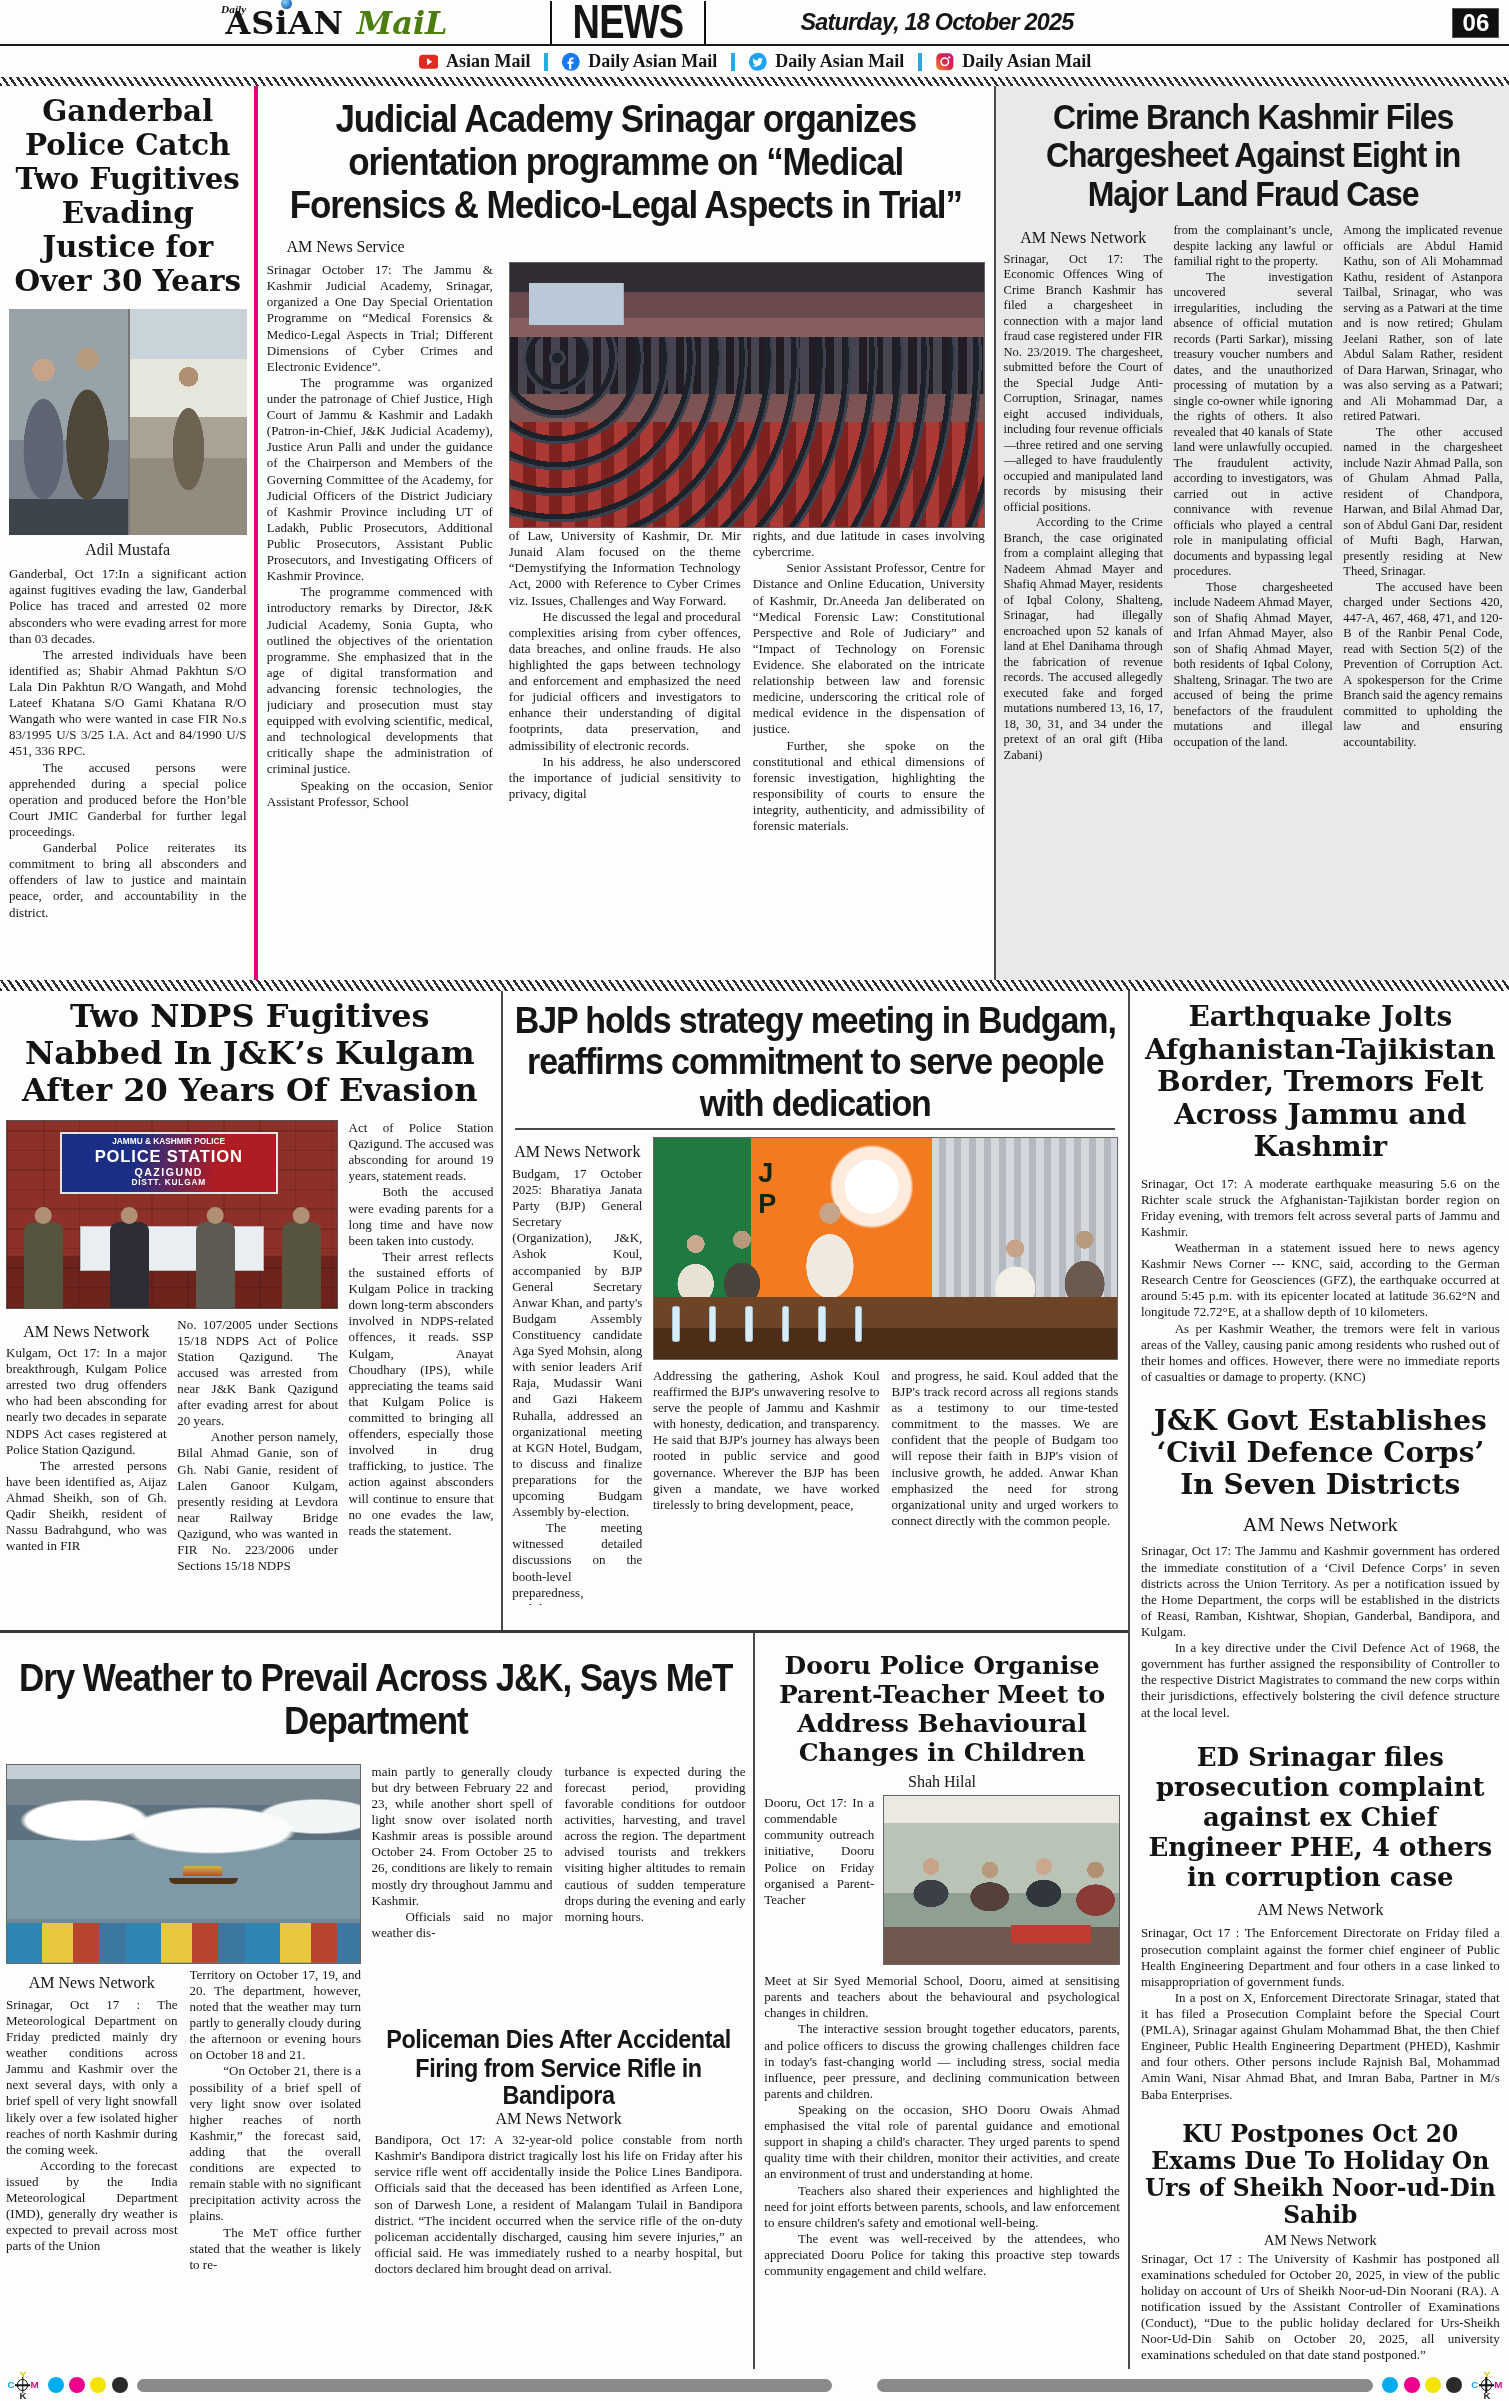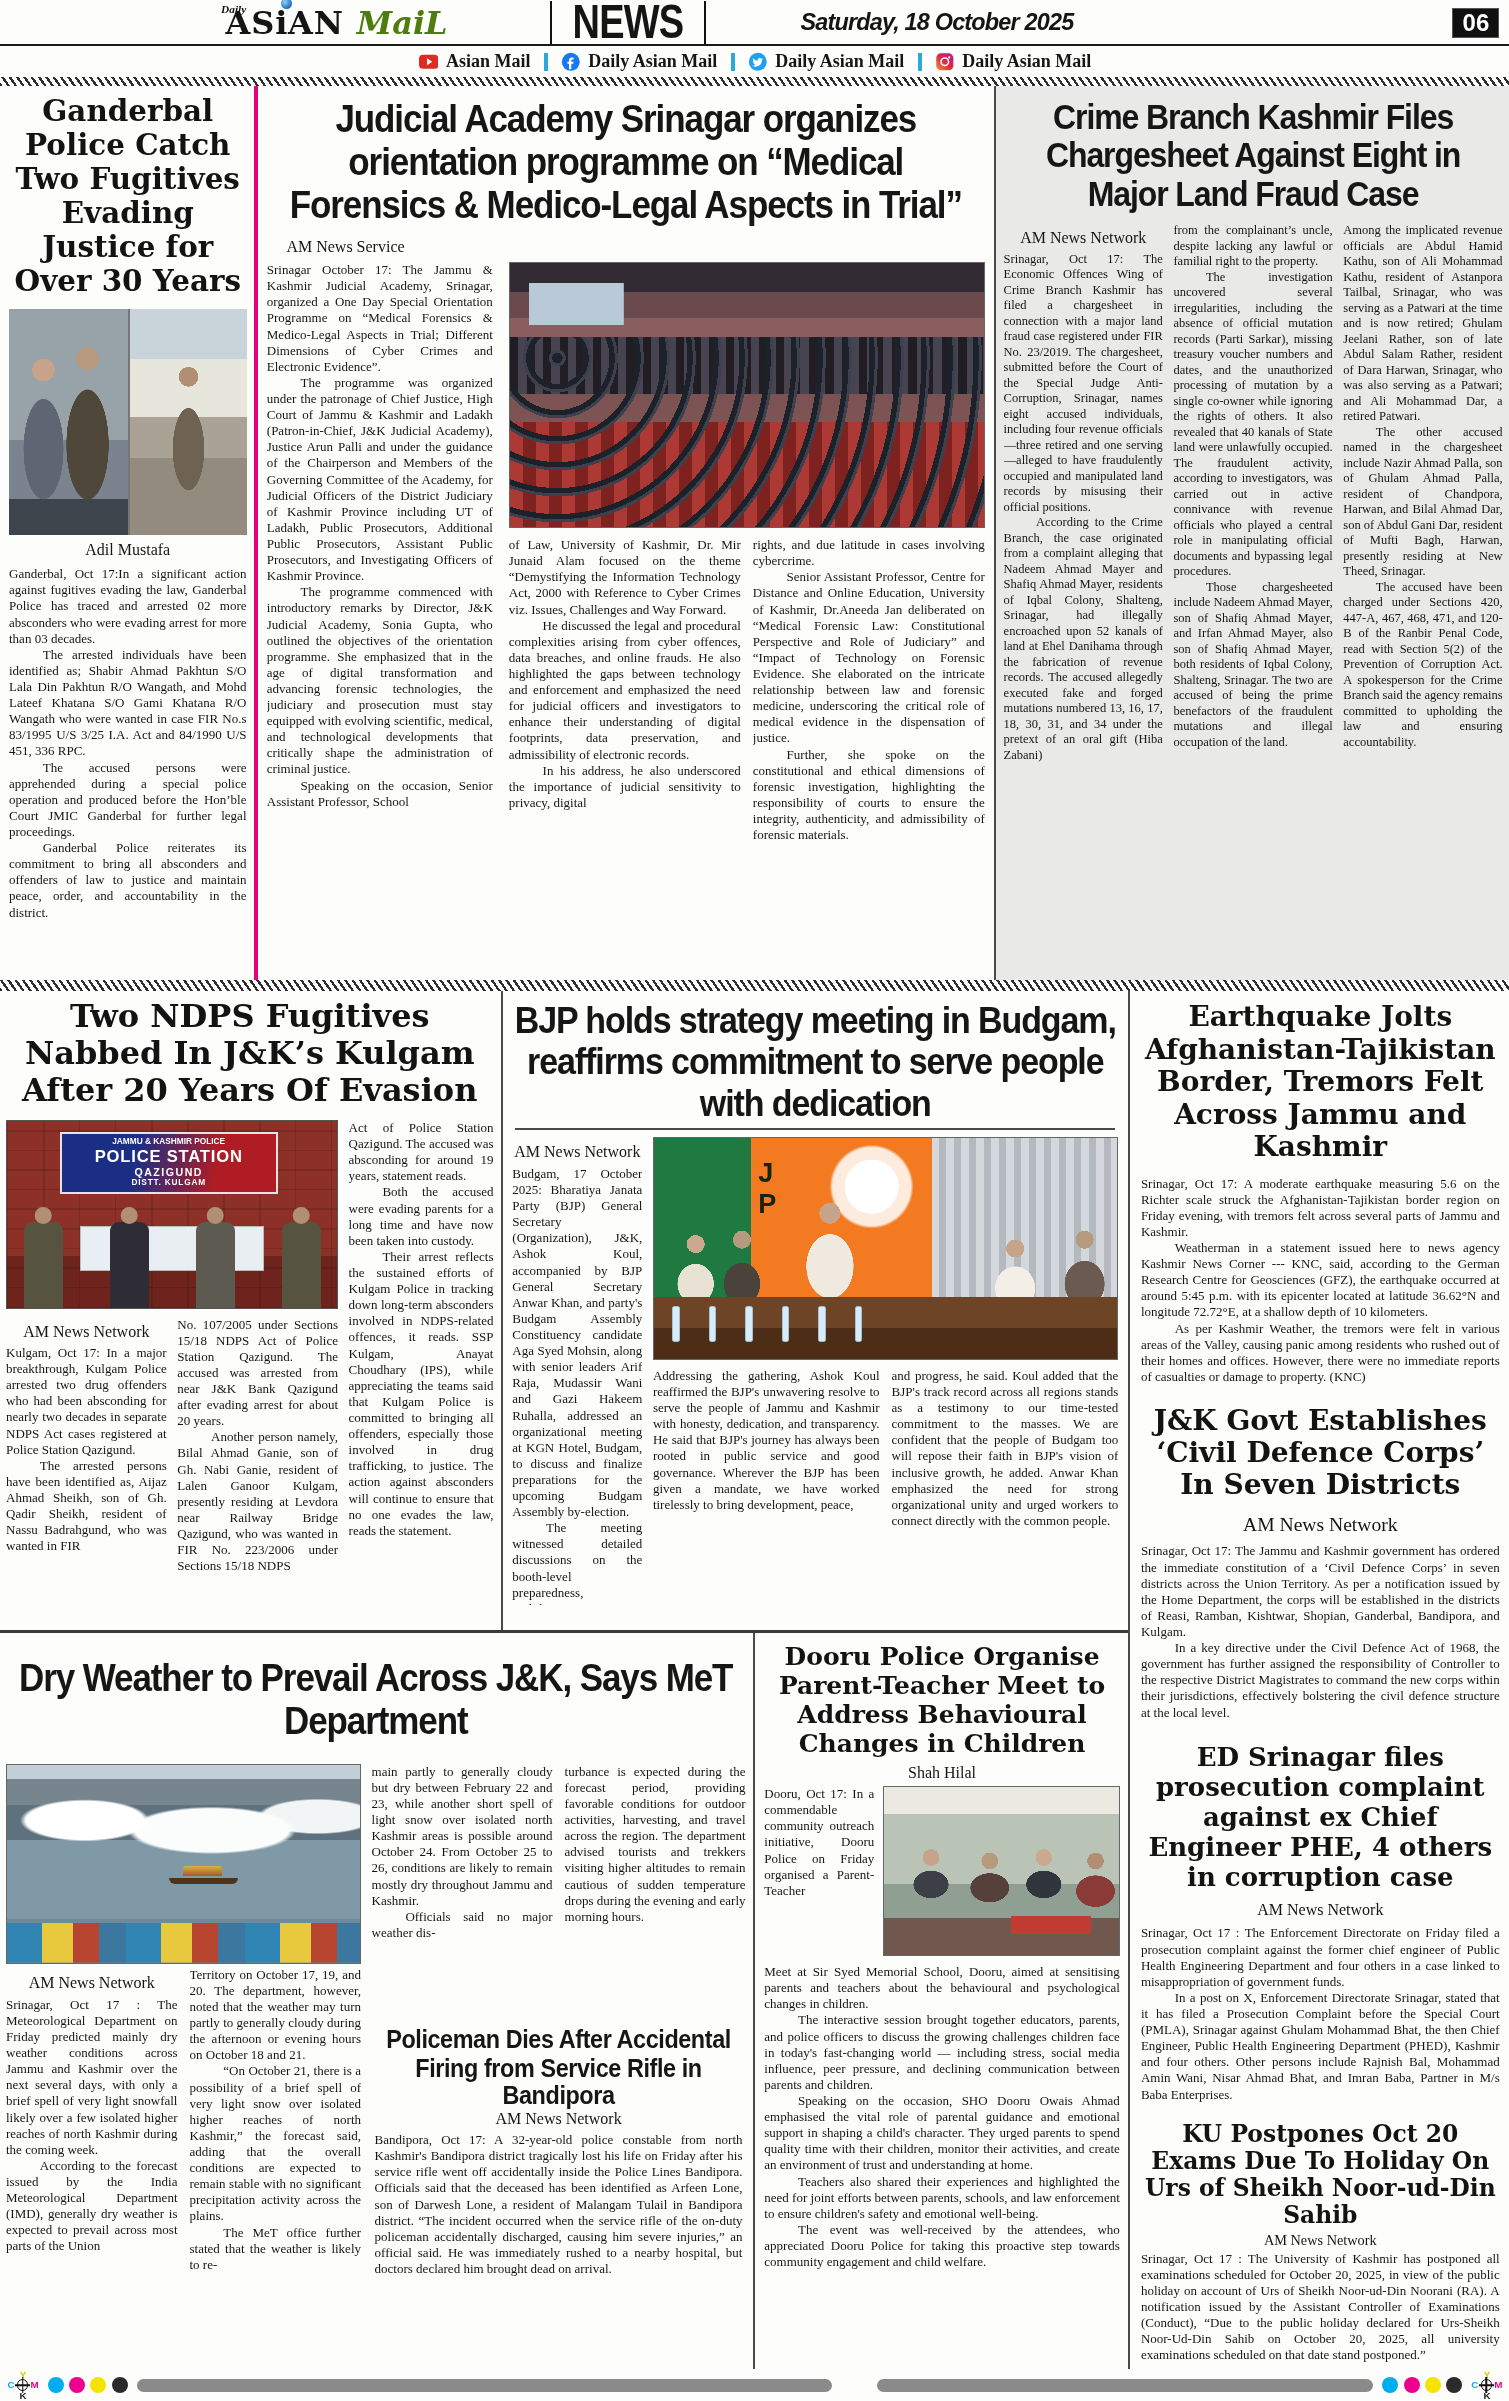--- a/index.html
+++ b/index.html
@@ -77,21 +77,21 @@
   .jud-c1 { width:226px; height:679px; }
   .jud-right { flex:1; }
   .jud-photo { height:266px; border:0.8px solid #666;
     background:
       linear-gradient(#b9c9d8 0 0) 5% 9%/20% 16% no-repeat,
       linear-gradient(180deg, #322b33 0 11%, #6b4a4e 11% 21%, #8a5d5f 21% 28%, transparent 28%),
       repeating-radial-gradient(circle at 10% 36%, #1d2129 0 5.3px, #3c414d 5.3px 8.3px, transparent 8.3px 26px),
       repeating-linear-gradient(90deg, rgba(18,20,28,.85) 0 8.3px, rgba(62,66,80,.85) 8.3px 16.6px) 0 34%/100% 24% no-repeat,
       repeating-linear-gradient(90deg, #ad3934 0 13px, #7e221f 13px 26px) 0 100%/100% 40% no-repeat,
       linear-gradient(180deg,#6d4a4d 0,#8a5a58 100%); }
-  .jud-cols { margin-top:9px; }
+  .jud-cols { }
   .jud-cols .col { flex:1; height:393px; }
 
   
   .art-crime { background:#e9e9e8; padding:12px 7.5px 0 7.5px; overflow:hidden; }
   .art-crime h2 { font-size:32px; transform:scaleY(1.1); transform-origin:top; }
   .crime-cols { margin-top:19.6px; gap:10.6px; }
   .crime-cols .col { flex:1; height:770px; }
   .crime-cols .para { font-size:12.5px; }
 
   
@@ -177,21 +177,21 @@
   .met-right { flex:1; }
   .met-right-cols { gap:12px; }
   .met-right-cols .col { flex:1; height:249px; }
 
   .art-policeman { margin-top:12px; padding:0 3px; }
   .art-policeman h2 { font-size:23.4px; letter-spacing:-0.4px; }
   .art-policeman .pol-text { margin-top:4.5px; height:189px; overflow:hidden; }
 
   
   .art-dooru { padding:9px 7.5px 0 9px; overflow:hidden; }
-  .art-dooru h2 { font-size:25px; }
+  .art-dooru h2 { font-size:25px;margin-top:9px; }
   .dooru-top { display:flex; gap:9px; margin-top:4.5px; }
   .dooru-c1 { width:110px; height:172px; }
   .dooru-photo { flex:1; height:170px; border:0.8px solid #666;
     background:
       linear-gradient(#c23b33 0 0) 82% 86%/34% 11% no-repeat,
       radial-gradient(circle 8.3px at 20% 42%, #c7a489 0 99%, transparent 100%),
       radial-gradient(ellipse 29px 22.6px at 20% 58%, #3c3f45 0 60%, transparent 61%),
       radial-gradient(circle 8.3px at 45% 44%, #b59a7e 0 99%, transparent 100%),
       radial-gradient(ellipse 32px 24px at 45% 60%, #55413a 0 60%, transparent 61%),
       radial-gradient(circle 8.3px at 68% 42%, #caa98e 0 99%, transparent 100%),

